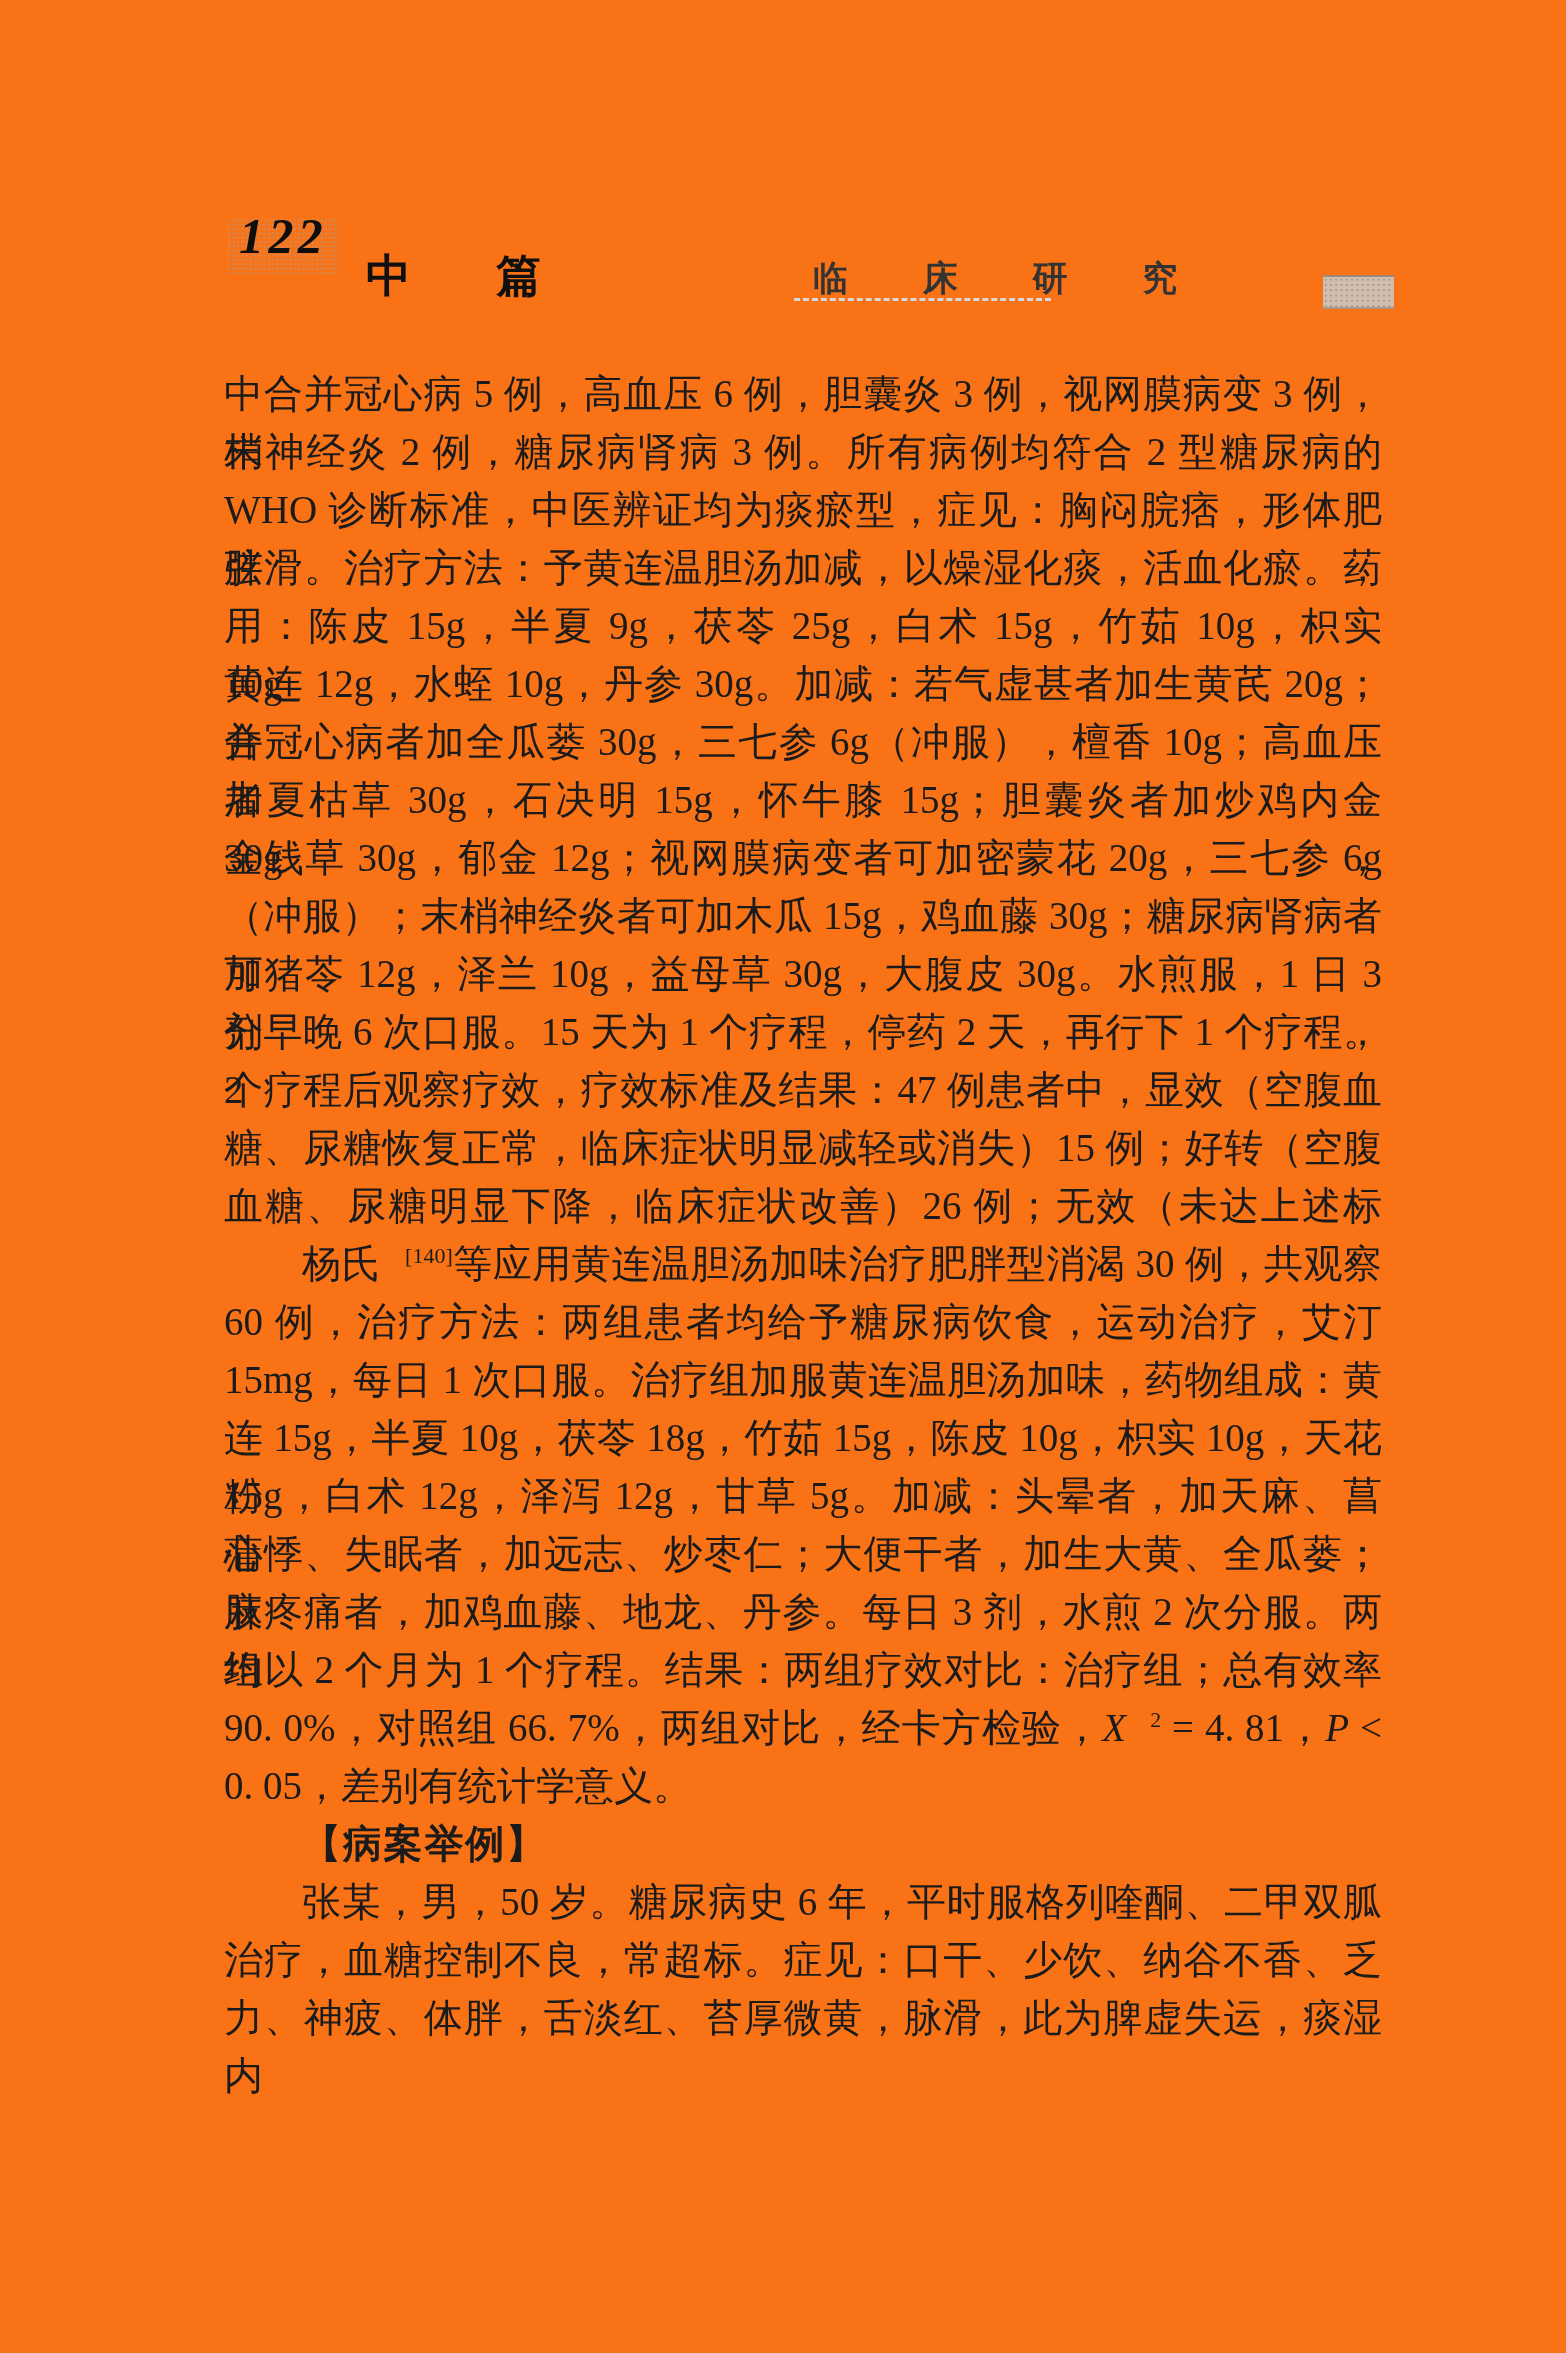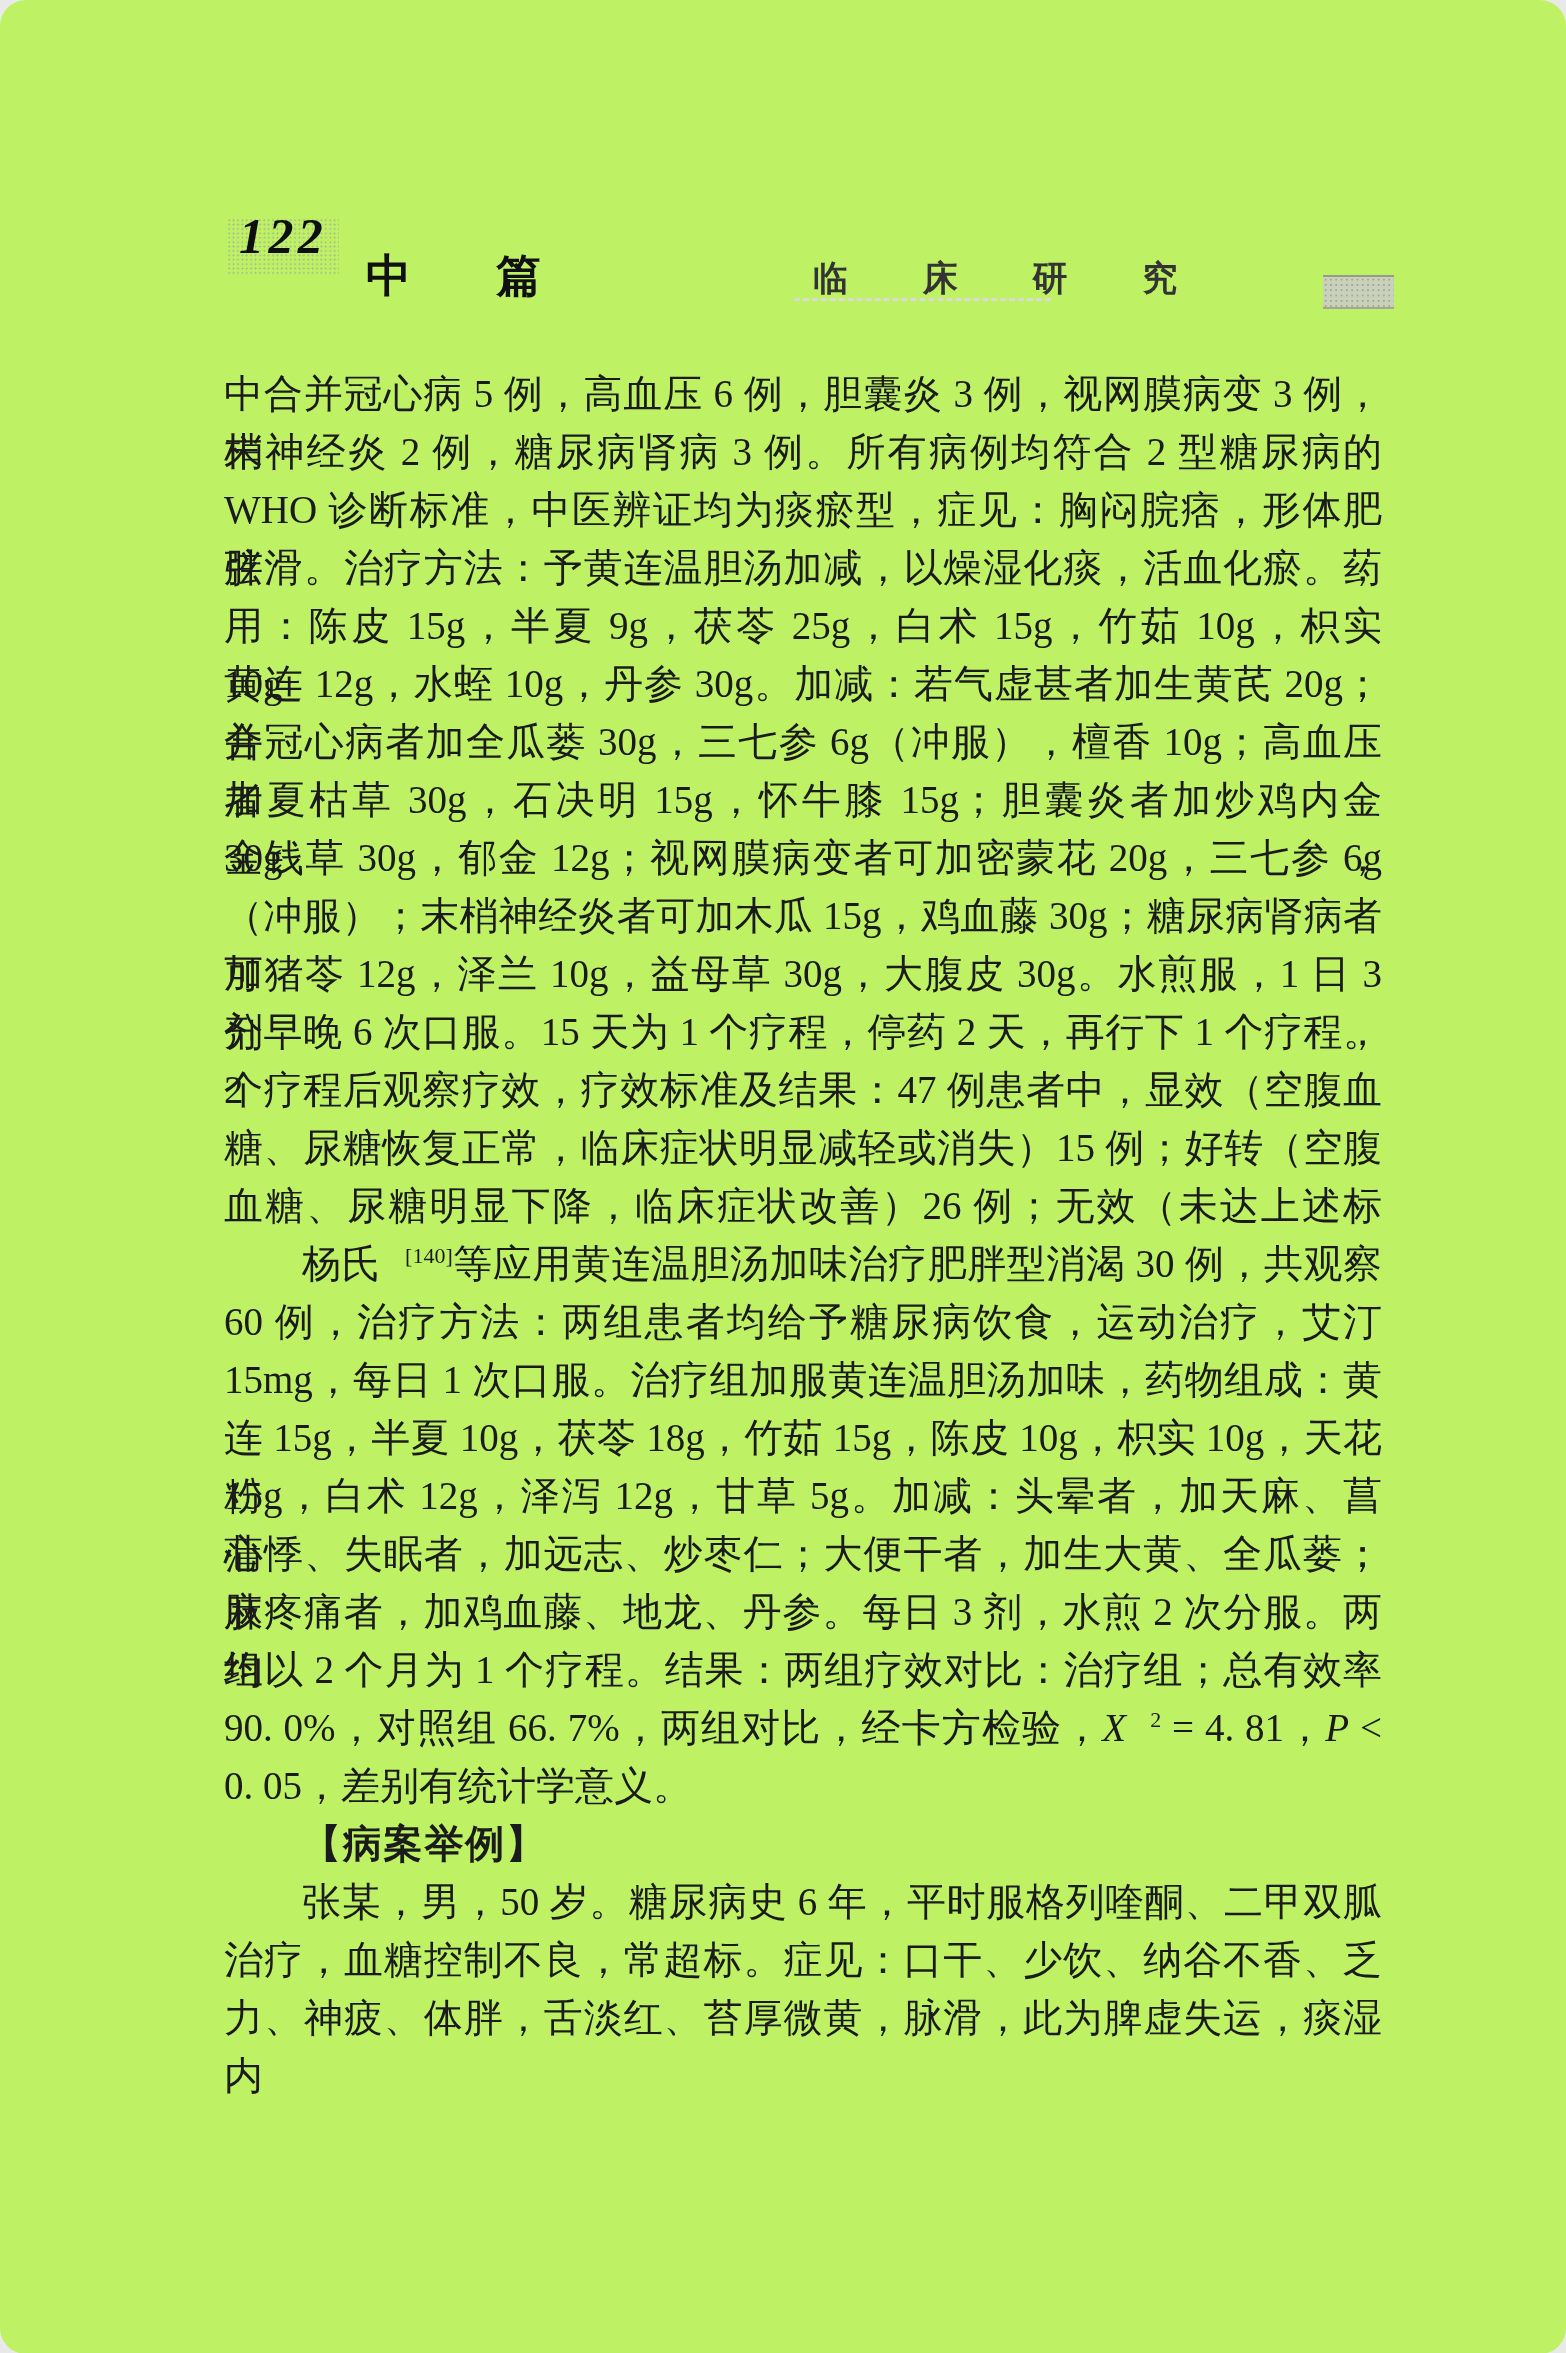--- a/index.html
+++ b/index.html
@@ -1,24 +1,23 @@
 <!DOCTYPE html>
 <html style="font-size:14px"><head>
 <meta charset="utf-8">
 <style>
   html,body{margin:0;padding:0;background:#e9e9e9;}
   .page{
     position:relative;
     width:1566px;height:2354px;
     margin:0 auto;
-    background:#bef264;
+    background:#f97316;
     font-family:"Liberation Serif","DejaVu Serif",serif;
     color:#1c1c1c;
     overflow:hidden;
-    border-radius:26px;
   }
   
   .pagenum-smudge{
     position:absolute;left:227px;top:218px;width:112px;height:58px;
     background-image:radial-gradient(#9f9f9f 1.1px, transparent 1.2px);
     background-size:4.4px 4.4px;
     opacity:.55;
   }
   .pagenum{
     position:absolute;left:239px;top:207px;

